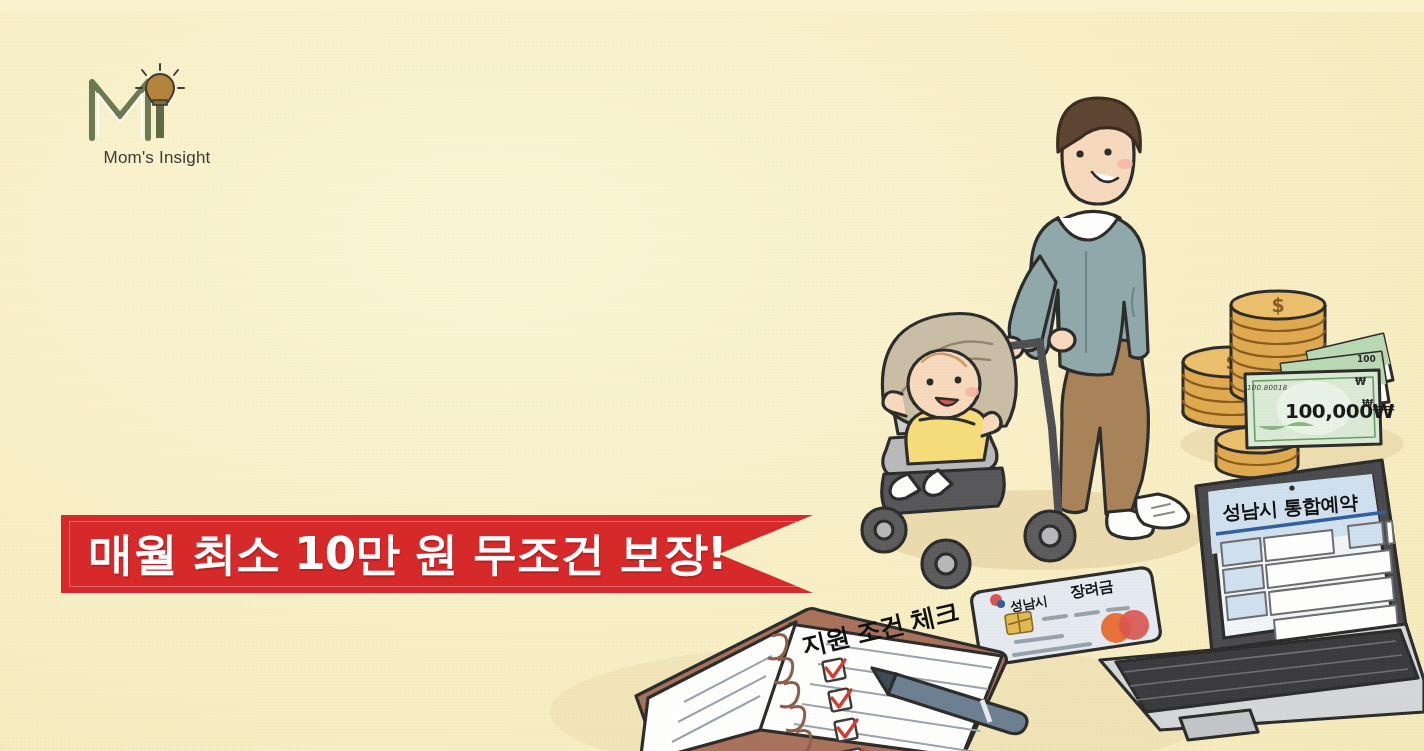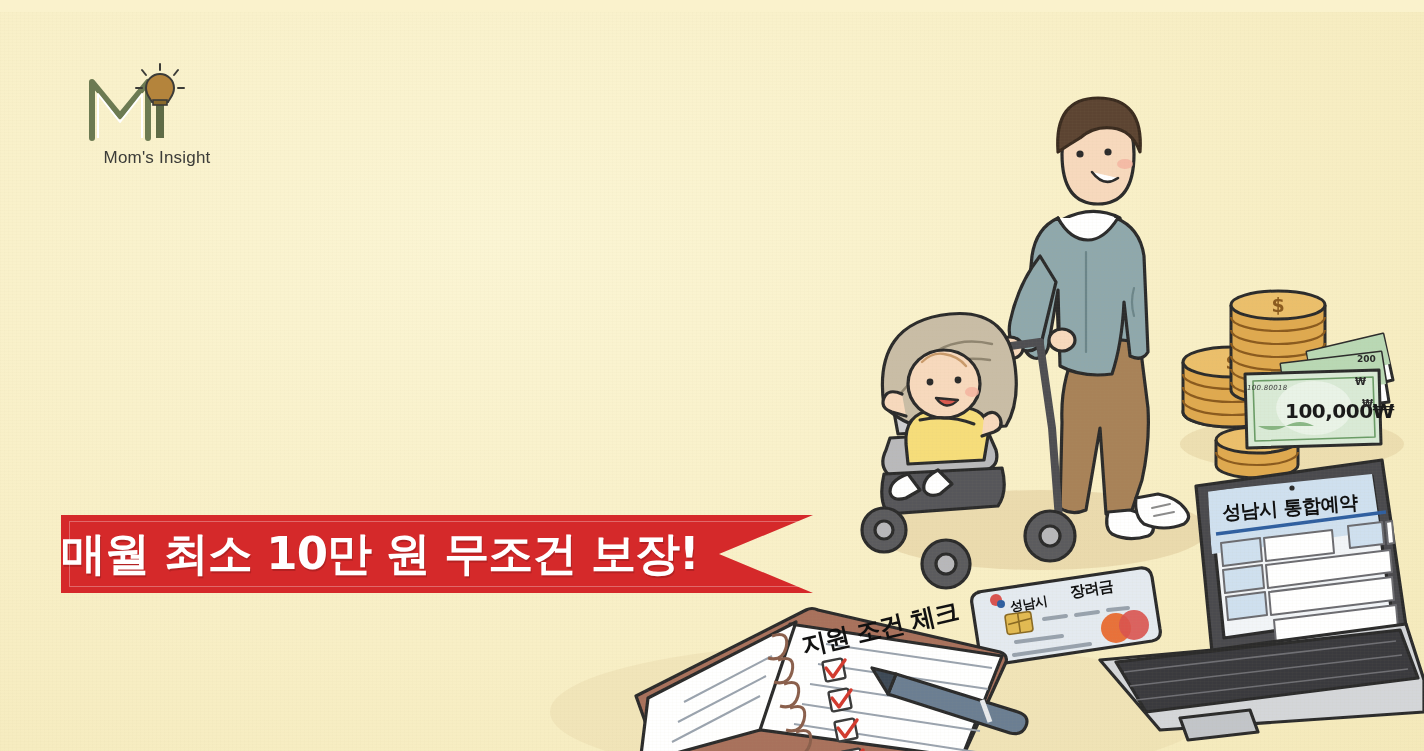--- a/index.html
+++ b/index.html
@@ -55,20 +55,21 @@
   #ribbon-inner {
     position:absolute; left:8px; top:6px; right:8px; bottom:6px;
     border:1px solid rgba(255,255,255,.30);
     clip-path: polygon(0 0, 100% 0, 87% 50%, 100% 100%, 0 100%);
     pointer-events:none;
   }
   #ribbon-text {
     font-family:"DejaVu Sans", sans-serif;
     font-weight:700; font-size:45px; color:#ffffff;
     letter-spacing:-1px; white-space:nowrap;
+    padding-left:28px;
     text-shadow:1px 2px 0 rgba(120,20,20,.35);
   }
 
   
   #art { position:absolute; left:0; top:0; width:1424px; height:751px; }
 
   
   .ovl { position:absolute; font-family:"DejaVu Sans", sans-serif; font-weight:700; color:#111; }
   #laptop-title { left:1222px; top:483px; font-size:19px; transform:rotate(-4.5deg); letter-spacing:-.5px; }
   #note-title   { left:800px; top:600px; font-size:25px; transform:rotate(-13deg); letter-spacing:-1px; }
@@ -362,17 +363,17 @@
     <div id="ribbon-text">매월 최소 10만 원 무조건 보장!</div>
     <div id="ribbon-inner"></div>
   </div>
 
   <div class="ovl" id="laptop-title">성남시 통합예약</div>
   <div class="ovl" id="note-title">지원 조건 체크</div>
   <div class="ovl" id="card-brand">성남시</div>
   <div class="ovl" id="card-purpose">장려금</div>
   <div class="ovl" id="bill-amount">100,000₩</div>
   <div class="ovl" id="bill-serial">100.80018</div>
-  <div class="ovl" id="bill-corner1">200</div>
+  <div class="ovl" id="bill-corner1">100</div>
   <div class="ovl" id="bill-corner2">₩</div>
   <div class="ovl" id="bill-corner3">₩</div>
 
 </div>
 
 </body></html>

